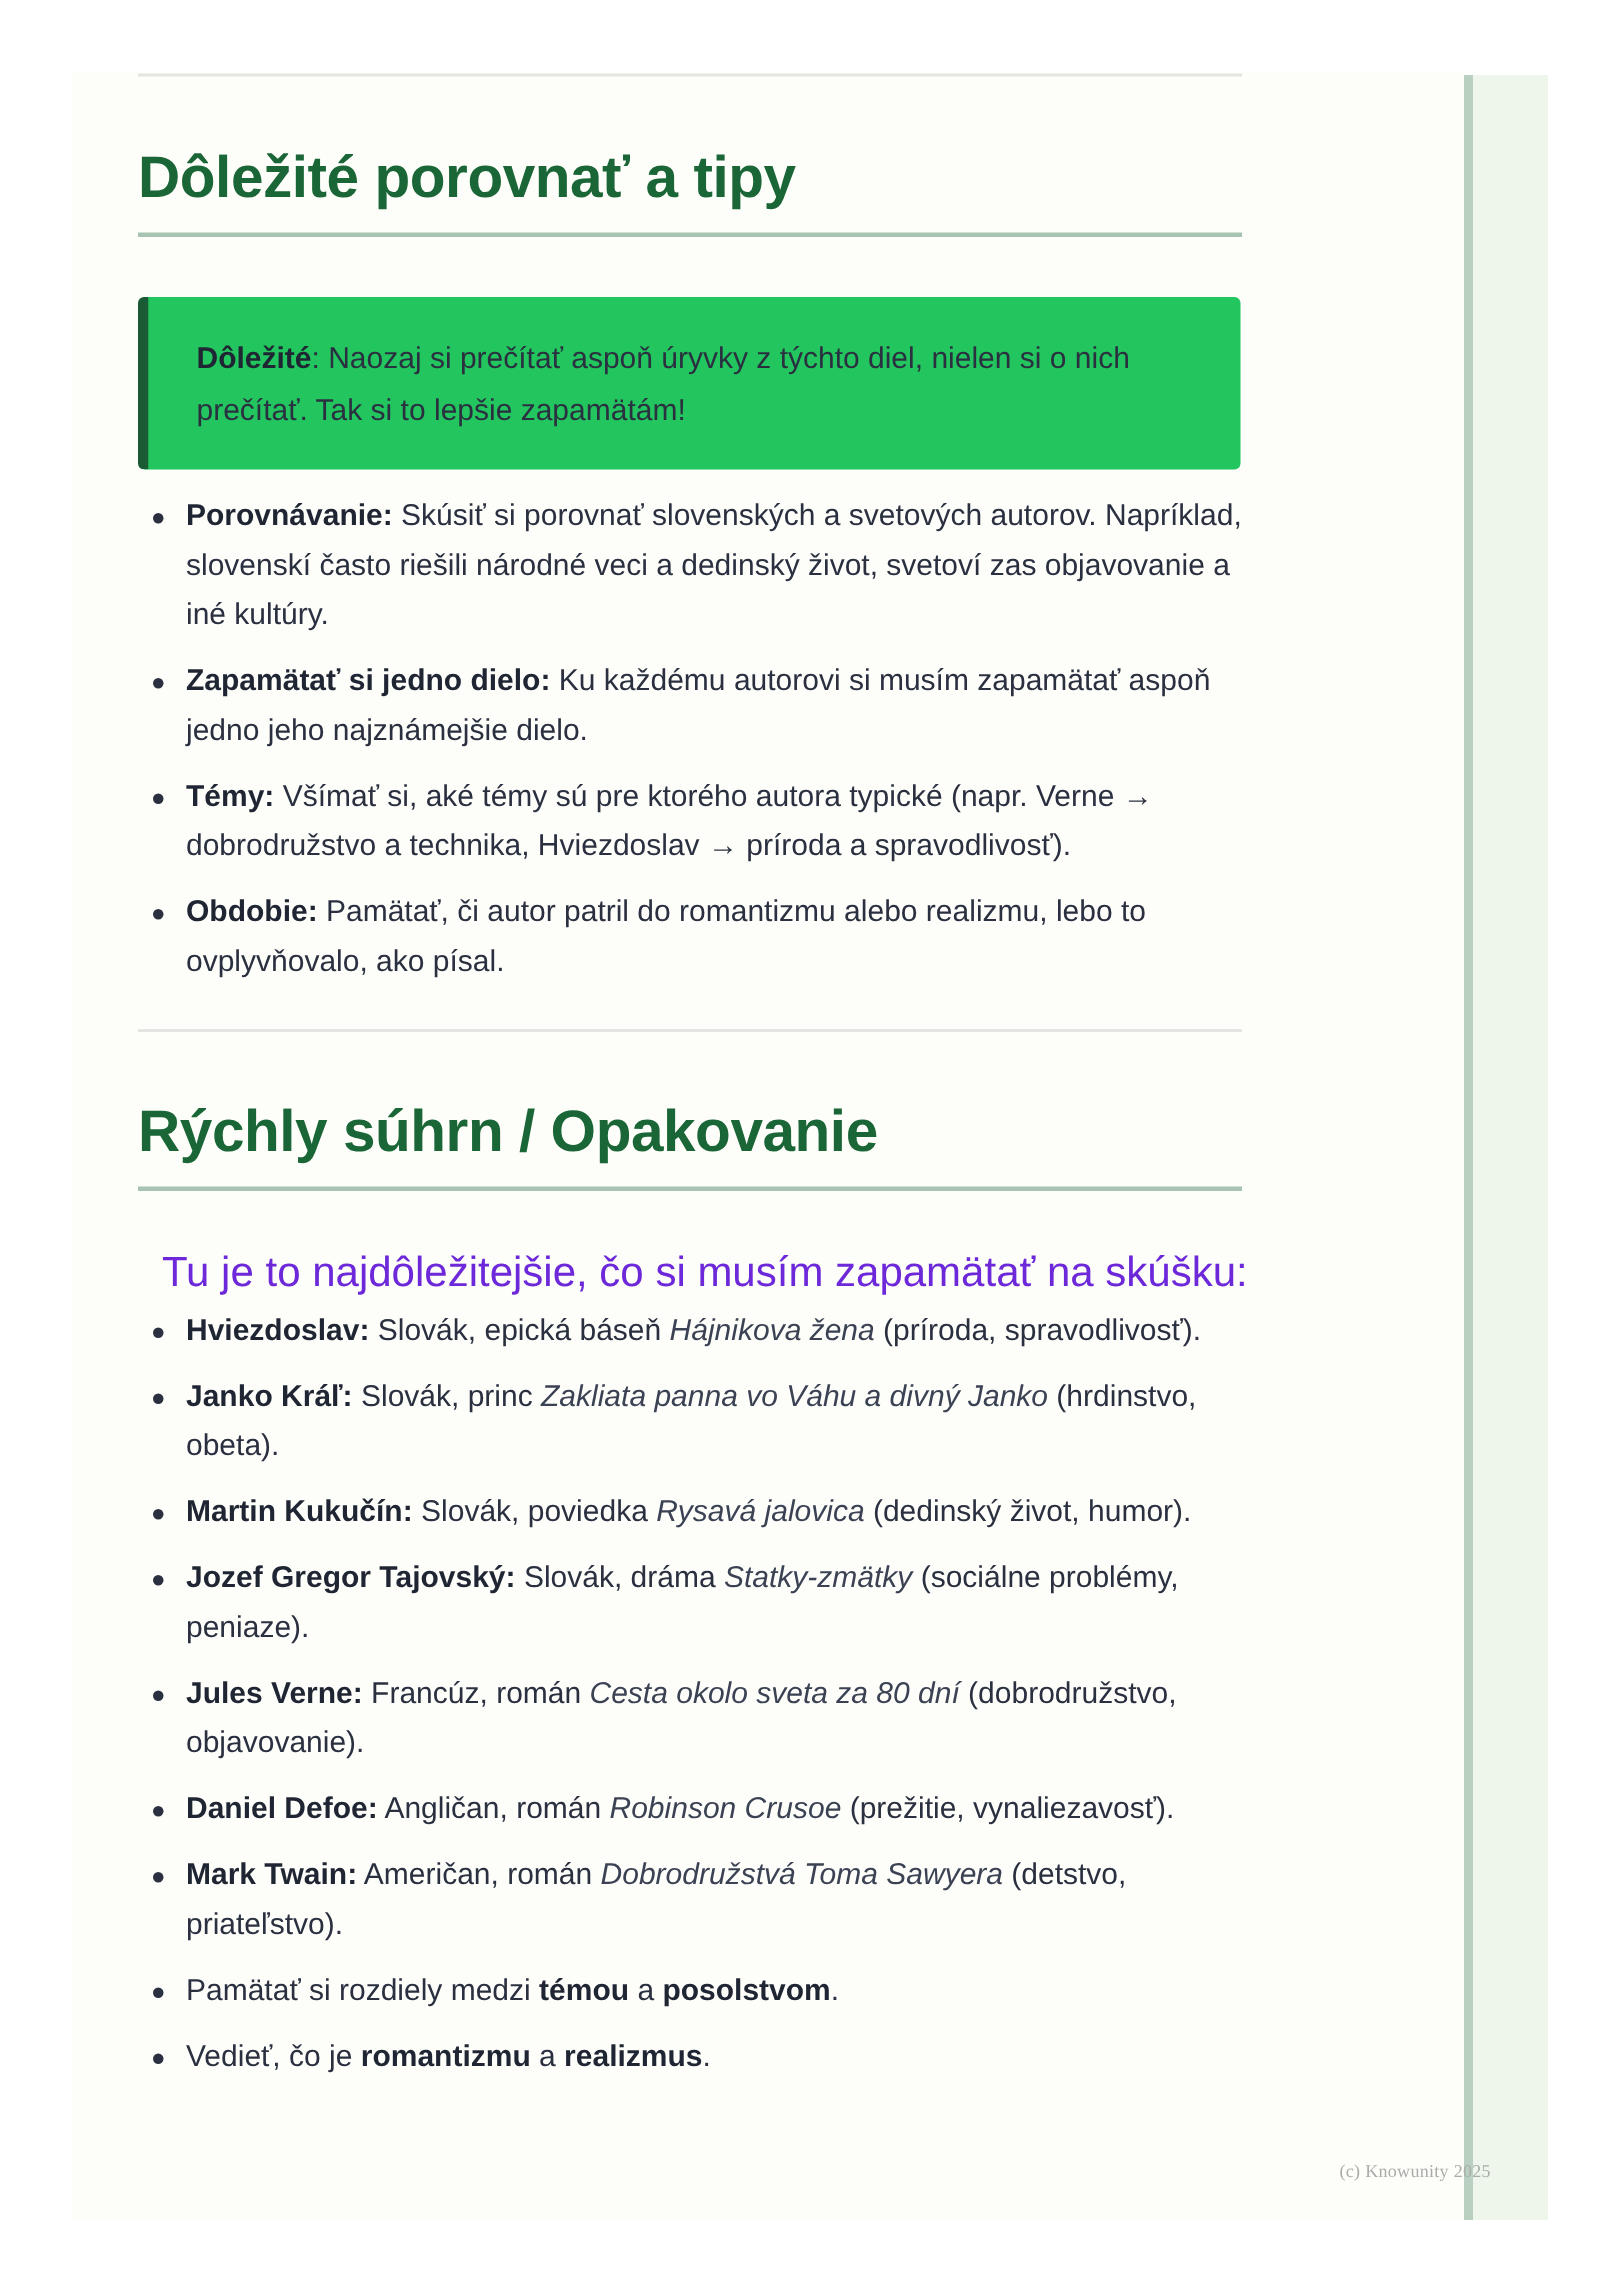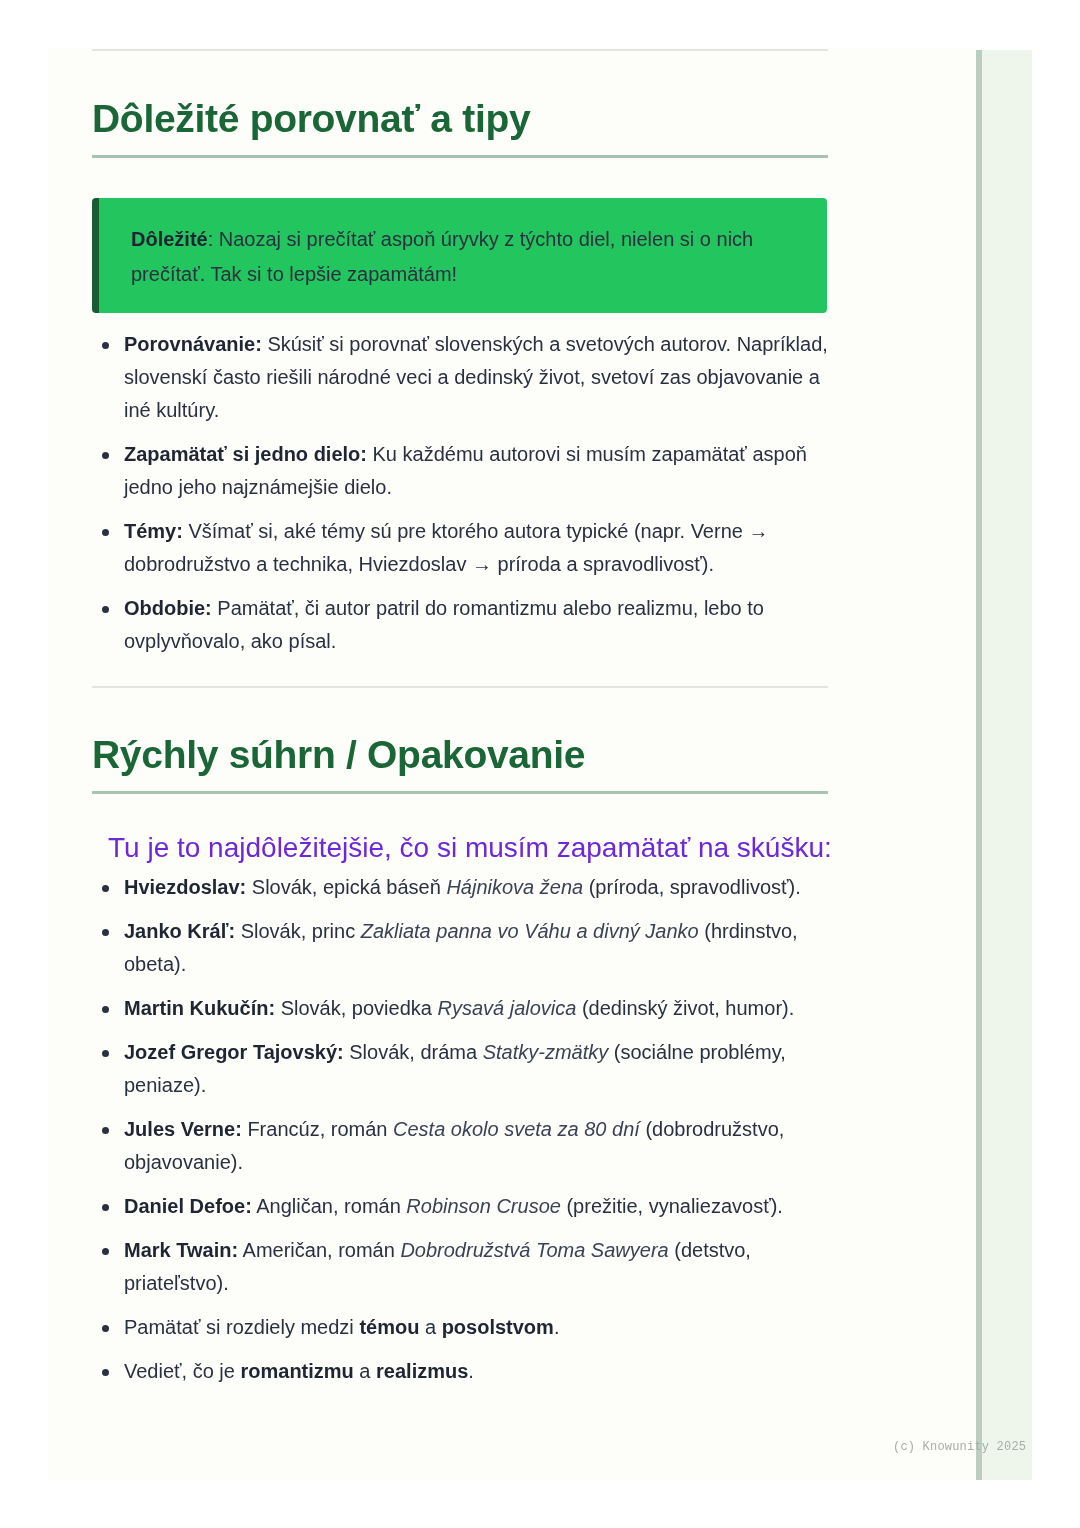--- a/index.html
+++ b/index.html
@@ -125,21 +125,21 @@
       line-height: 33px;
       color: #6d28d9;
       margin: 16px;
     }
     .footer {
       position: absolute;
       left: 893px;
       top: 1440px;
       font-size: 12px;
       color: #a9aca9;
-      font-family: Liberation Mono, monospace;
+      font-family: Liberation Serif, serif;
       letter-spacing: 0.2px;
     }
   </style>
 </head>
 <body>
 
 <div class="page"></div>
 <div class="side-stripe"></div>
 <div class="side-panel"></div>
 

